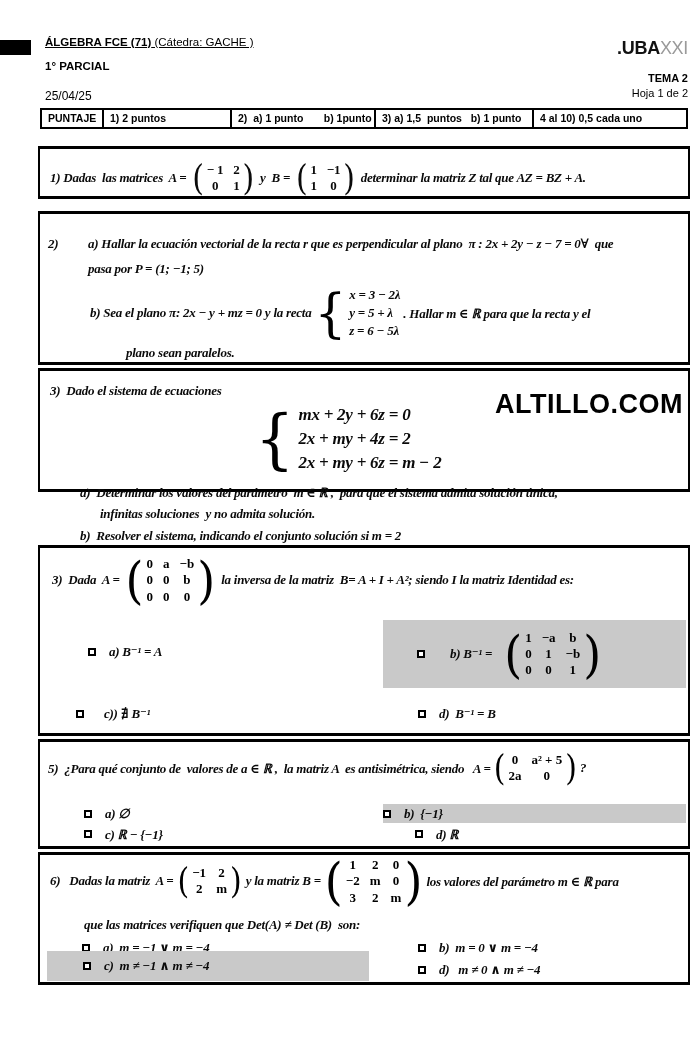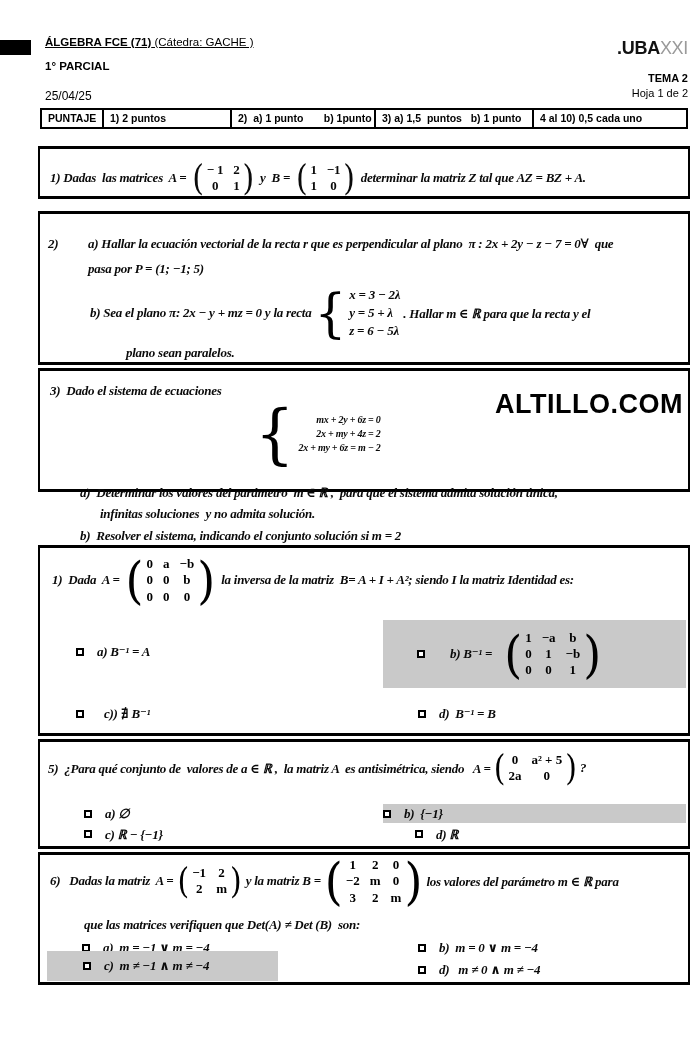--- a/index.html
+++ b/index.html
@@ -108,52 +108,52 @@
       <span class="qt">. Hallar m ∈ ℝ para que la recta y el</span>
     </div>
     <div class="abs qt" style="left:86px; top:131px;">plano sean paralelos.</div>
   </div>
 
   <div class="qbox q3">
     <div class="abs qt" style="left:10px; top:12px;">3)  Dado el sistema de ecuaciones</div>
     <div class="watermark">ALTILLO.COM</div>
     <div class="abs row" style="left:215px; top:32px; gap:4px;">
       <span class="brace br3">{</span>
-      <span class="syslines qt" style="text-align:right; font-size:10px;">
+      <span class="syslines qt" style="text-align:left; font-size:17px;">
         <span>mx + 2y + 6z = 0</span>
         <span>2x + my + 4z = 2</span>
         <span>2x + my + 6z = m − 2</span>
       </span>
     </div>
     <div class="abs qt" style="left:40px; top:112px;">a)  Determinar los valores del parámetro  m ∈ ℝ ,  para que el sistema admita solución única,</div>
     <div class="abs qt" style="left:60px; top:135px;">infinitas soluciones  y no admita solución.</div>
     <div class="abs qt" style="left:40px; top:157px;">b)  Resolver el sistema, indicando el conjunto solución si m = 2</div>
   </div>
 
   <div class="qbox q4">
     <div class="abs row" style="left:12px; top:8px; gap:6px;">
-      <span class="qt">1)  Dada  A =</span>
+      <span class="qt">3)  Dada  A =</span>
       <span class="matrix">
           <span class="paren p3">(</span>
           <span class="cells" style="grid-template-columns: repeat(3, auto);">
             <span>0</span>
             <span>a</span>
             <span>−b</span>
             <span>0</span>
             <span>0</span>
             <span>b</span>
             <span>0</span>
             <span>0</span>
             <span>0</span>
           </span>
           <span class="paren p3">)</span>
         </span>
       <span class="qt">la inversa de la matriz  B= A + I + A²; siendo I la matriz Identidad es:</span>
     </div>
-    <div class="abs opt" style="left:36px; top:96px;">
+    <div class="abs opt" style="left:48px; top:96px;">
       <span class="cb"></span>
       <span class="qt">a) B⁻¹ = A</span>
     </div>
     <div class="abs hl row" style="left:343px; top:72px; width:303px; height:68px; padding-left:34px; gap:12px;">
       <span class="cb"></span>
       <span class="qt">b) B⁻¹ =</span>
       <span class="matrix">
           <span class="paren p3">(</span>
           <span class="cells" style="grid-template-columns: repeat(3, auto);">
             <span>1</span>
@@ -245,21 +245,21 @@
     </div>
     <div class="abs qt" style="left:44px; top:62px;">que las matrices verifiquen que Det(A) ≠ Det (B)  son:</div>
     <div class="abs opt" style="left:42px; top:85px;">
       <span class="cb"></span>
       <span class="qt">a)  m = −1 ∨ m = −4</span>
     </div>
     <div class="abs opt" style="left:378px; top:85px;">
       <span class="cb"></span>
       <span class="qt">b)  m = 0 ∨ m = −4</span>
     </div>
-    <div class="abs hl row" style="left:7px; top:96px; width:231px; height:30px; padding-left:36px;">
+    <div class="abs hl row" style="left:7px; top:96px; width:322px; height:30px; padding-left:36px;">
       <span class="cb"></span>
       <span class="qt">c)  m ≠ −1 ∧ m ≠ −4</span>
     </div>
     <div class="abs opt" style="left:378px; top:107px;">
       <span class="cb"></span>
       <span class="qt">d)   m ≠ 0 ∧ m ≠ −4</span>
     </div>
   </div>
 
 </div>

